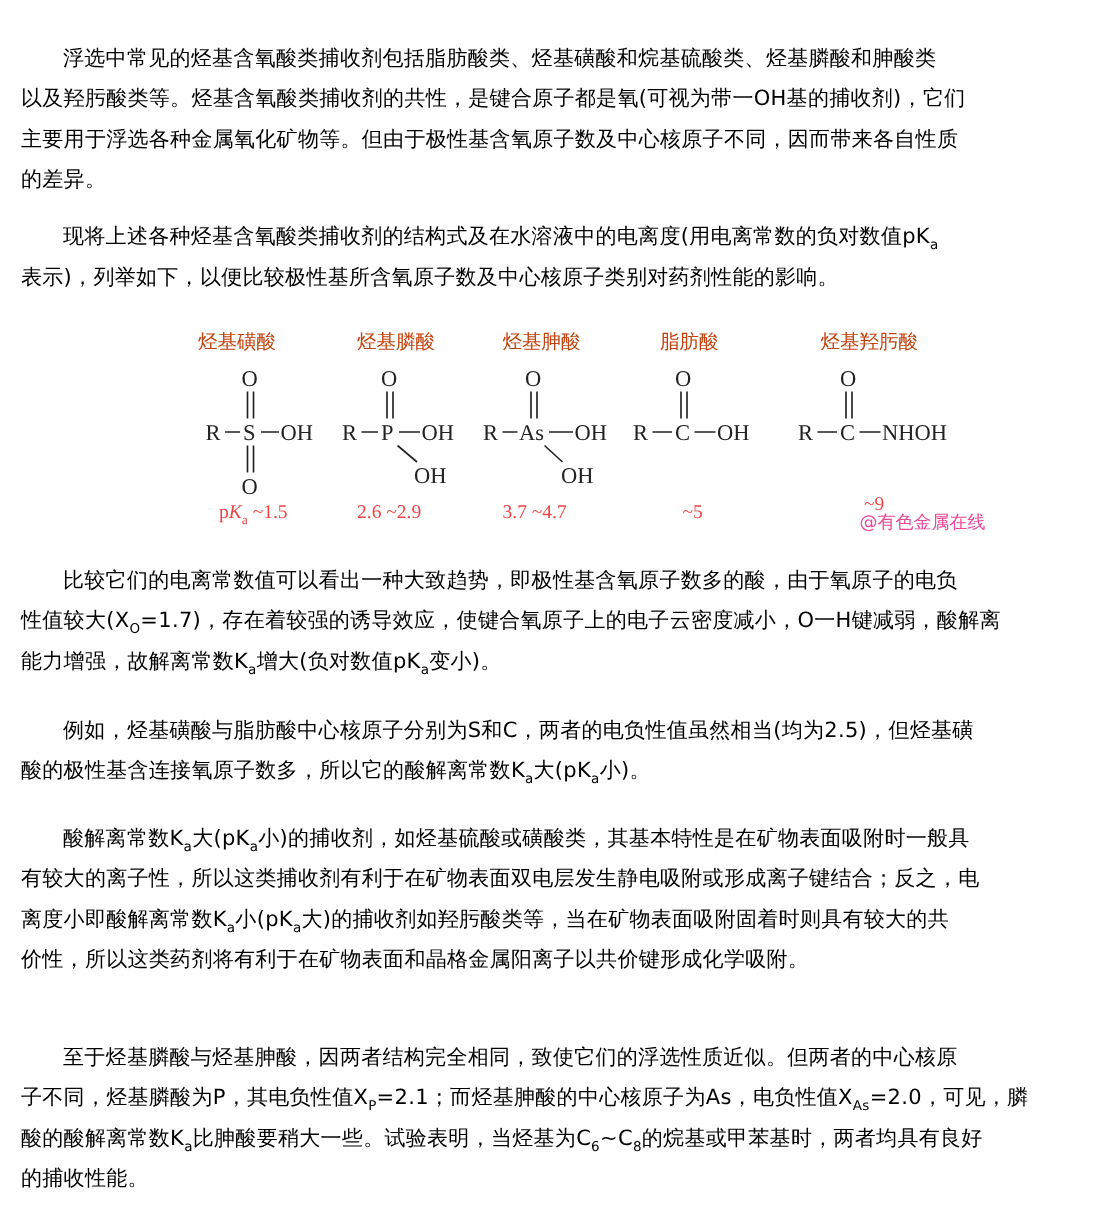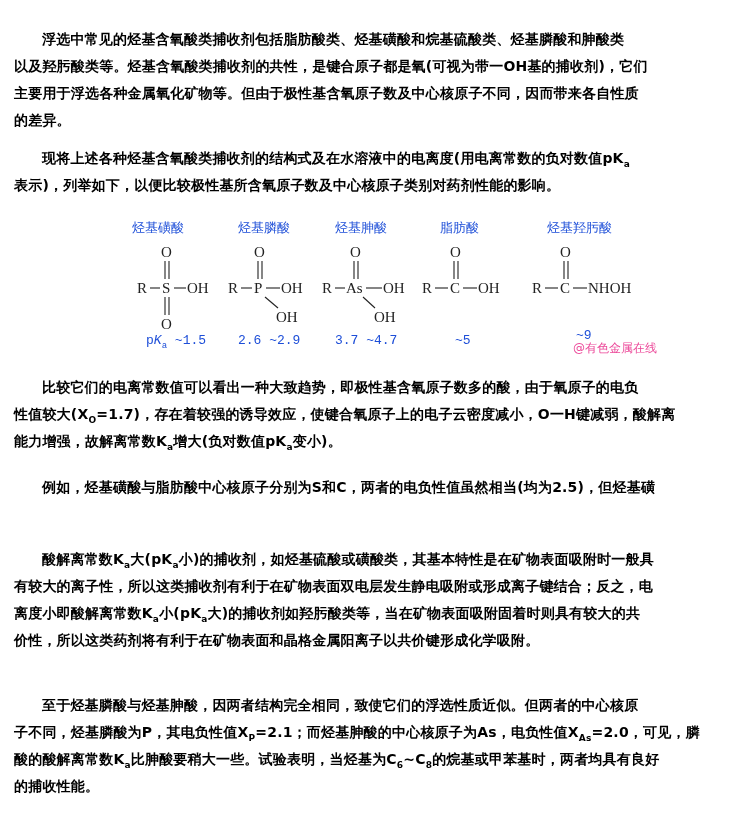--- a/index.html
+++ b/index.html
@@ -1,24 +1,24 @@
 <!DOCTYPE html>
 <html><head>
 <meta charset="utf-8">
 <style>
   html, body { margin:0; padding:0; background:#ffffff; }
   body { width:730px; height:818px; position:relative; overflow:hidden;
          font-family:"DejaVu Sans", sans-serif; color:#000; }
-  .para { position:absolute; left:14px; width:700px; font-size:14px; line-height:27px; letter-spacing:0.2px;font-weight:bold; }
+  .para { position:absolute; left:14px; width:700px; font-size:14px; line-height:27px; letter-spacing:0.2px; }
   .para .line { white-space:nowrap; height:27px; }
   .indent { padding-left:28px; }
   sub { font-size:9px; vertical-align:-4px; line-height:0; }
   .figure { position:absolute; left:120px; top:215px; width:540px; height:145px; }
-  .fig-title { position:absolute; top:4px; font-size:13px; color:#1d4ed8; font-family:"DejaVu Serif", serif; white-space:nowrap; }
-  .fig-pka { position:absolute; top:118px; font-size:13px; color:#1d4ed8; font-family:Liberation Mono, monospace; white-space:nowrap; }
+  .fig-title { position:absolute; top:4px; font-size:13px; color:#c2410c; font-family:"DejaVu Serif", serif; white-space:nowrap; }
+  .fig-pka { position:absolute; top:118px; font-size:13px; color:#ef4444; font-family:Liberation Serif, serif; white-space:nowrap; }
   .watermark { position:absolute; left:573px; top:340px; font-size:12px; color:#ec4899; white-space:nowrap; }
   svg text { font-family:"Liberation Serif", serif; fill:#222; }
 </style>
 </head>
 <body>
 
 <div class="para" style="top:26px;">
   <div class="line indent">浮选中常见的烃基含氧酸类捕收剂包括脂肪酸类、烃基磺酸和烷基硫酸类、烃基膦酸和胂酸类</div>
   <div class="line">以及羟肟酸类等。烃基含氧酸类捕收剂的共性，是键合原子都是氧(可视为带一OH基的捕收剂)，它们</div>
   <div class="line">主要用于浮选各种金属氧化矿物等。但由于极性基含氧原子数及中心核原子不同，因而带来各自性质</div>
@@ -104,20 +104,21 @@
 <div class="watermark">@有色金属在线</div>
 
 <div class="para" style="top:374px;">
   <div class="line indent">比较它们的电离常数值可以看出一种大致趋势，即极性基含氧原子数多的酸，由于氧原子的电负</div>
   <div class="line"><span>性值较大(X</span><sub>O</sub><span>=1.7)，存在着较强的诱导效应，使键合氧原子上的电子云密度减小，O一H键减弱，酸解离</span></div>
   <div class="line"><span>能力增强，故解离常数K</span><sub>a</sub><span>增大(负对数值pK</span><sub>a</sub><span>变小)。</span></div>
 </div>
 
 <div class="para" style="top:474px;">
   <div class="line indent">例如，烃基磺酸与脂肪酸中心核原子分别为S和C，两者的电负性值虽然相当(均为2.5)，但烃基磺</div>
+  <div class="line"><span>酸的极性基含连接氧原子数多，所以它的酸解离常数K</span><sub>a</sub><span>大(pK</span><sub>a</sub><span>小)。</span></div>
 </div>
 
 <div class="para" style="top:546px;">
   <div class="line indent"><span>酸解离常数K</span><sub>a</sub><span>大(pK</span><sub>a</sub><span>小)的捕收剂，如烃基硫酸或磺酸类，其基本特性是在矿物表面吸附时一般具</span></div>
   <div class="line">有较大的离子性，所以这类捕收剂有利于在矿物表面双电层发生静电吸附或形成离子键结合；反之，电</div>
   <div class="line"><span>离度小即酸解离常数K</span><sub>a</sub><span>小(pK</span><sub>a</sub><span>大)的捕收剂如羟肟酸类等，当在矿物表面吸附固着时则具有较大的共</span></div>
   <div class="line">价性，所以这类药剂将有利于在矿物表面和晶格金属阳离子以共价键形成化学吸附。</div>
 </div>
 
 <div class="para" style="top:692px;">

